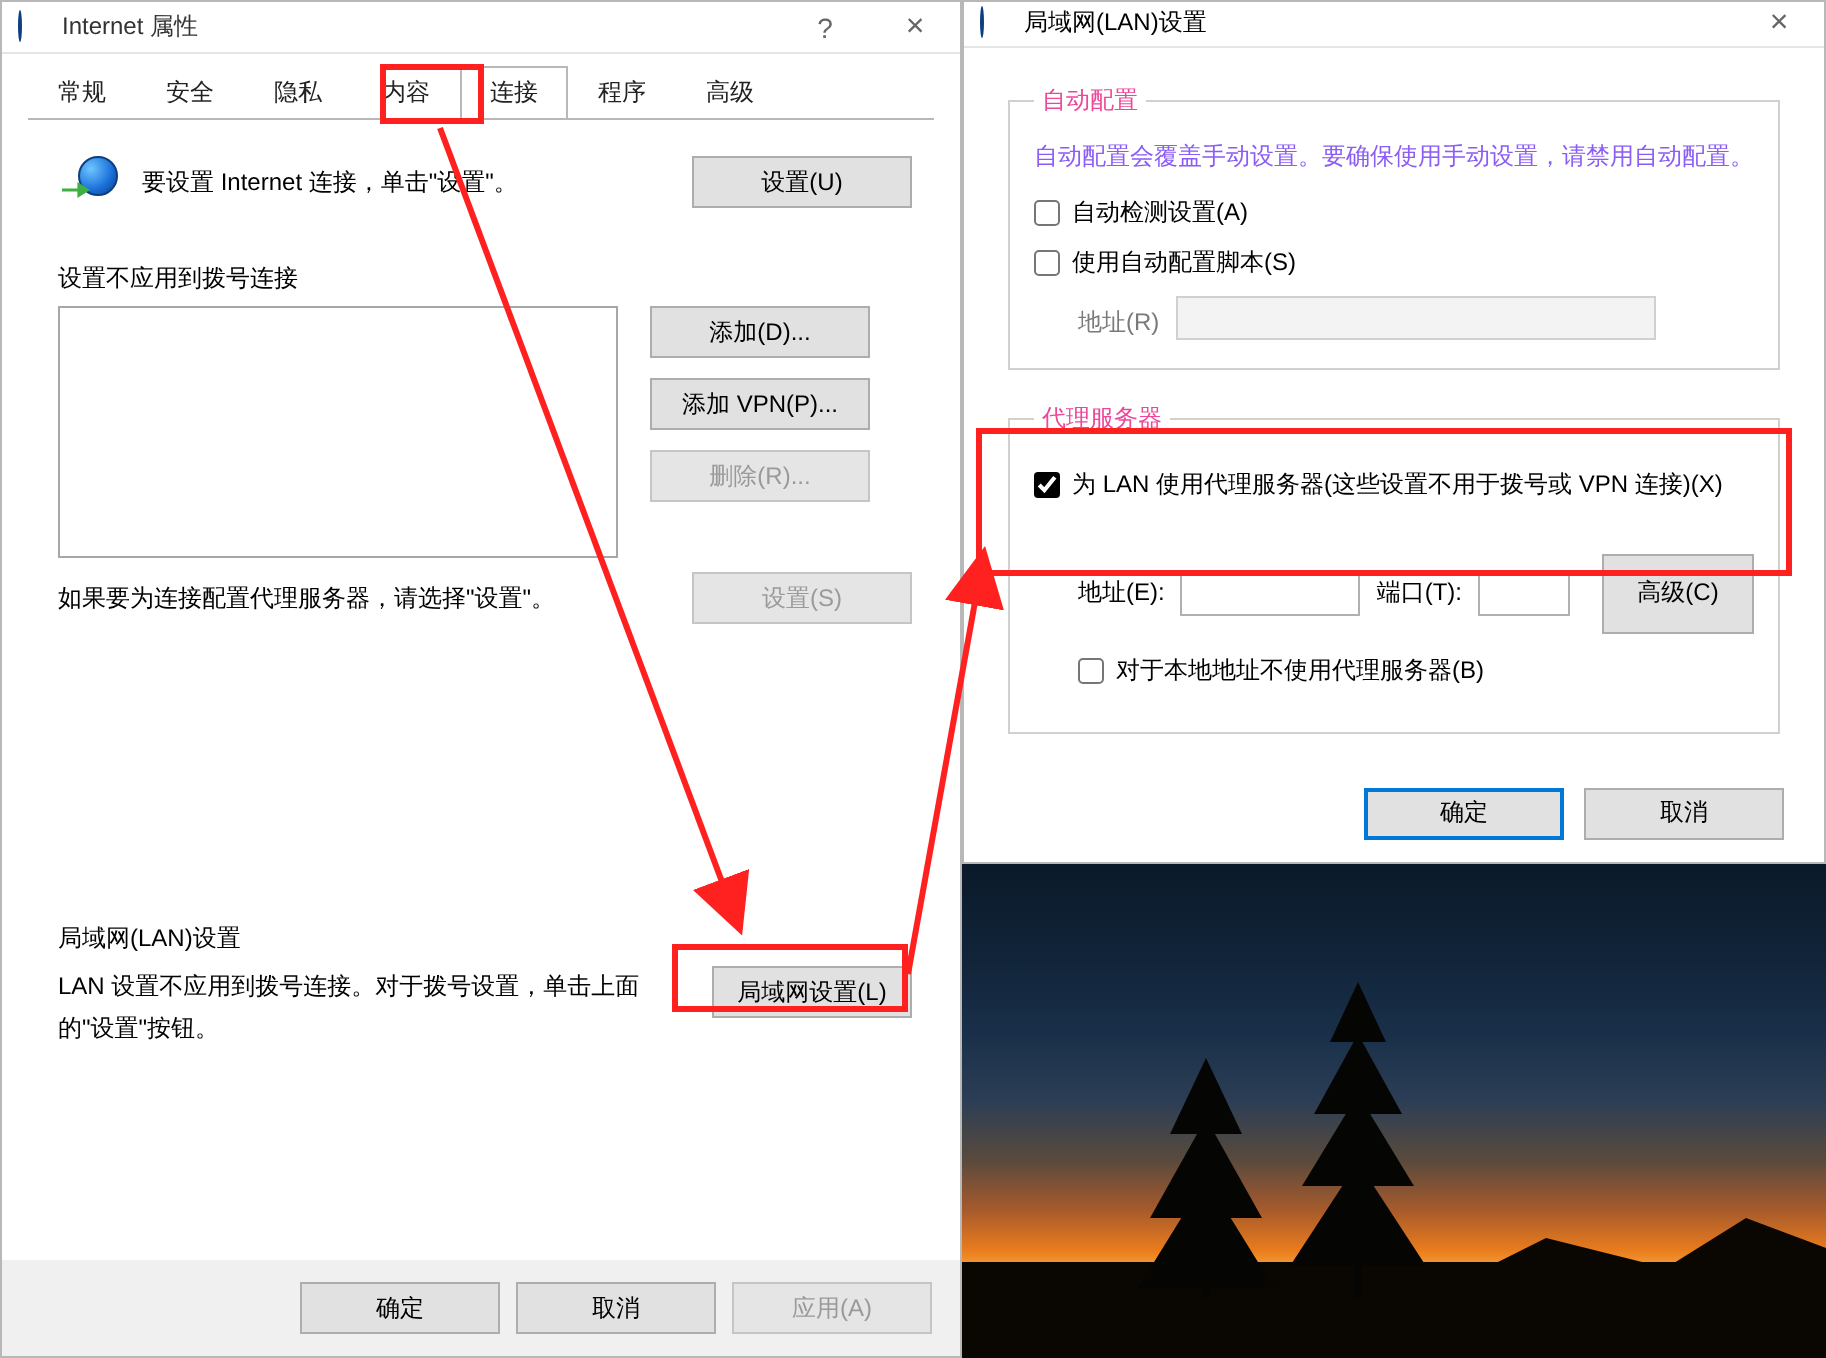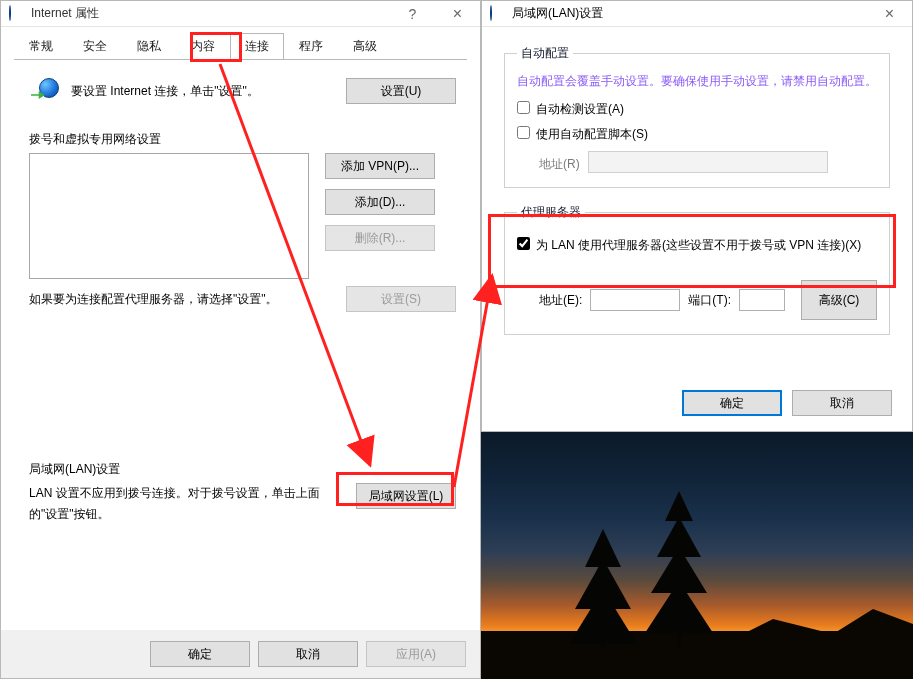--- a/index.html
+++ b/index.html
@@ -232,29 +232,30 @@
       position: relative;
     }
 
     fieldset {
       border: 1px solid #d0d0d0;
       padding: 10px 12px 14px 12px;
       margin: 0 0 16px 0;
     }
     legend {
       padding: 0 4px;
-      color: #0f172a;
+      color: #ec4899;
     }
     .fs-line {
       color: #8b5cf6;
       margin-bottom: 10px;
       line-height: 1.6;
     }
     .cb-row {
       display: flex;
+      align-items: center;
       gap: 6px;
       margin-bottom: 8px;
       color: #000;
     }
     input[type=checkbox] {
       width: 13px; height: 13px;
       accent-color: #000;
       margin: 0;
     }
     .addr-row {
@@ -415,26 +416,26 @@
 
     <div class="setup-row">
       <div class="setup-icon">
         <span class="globe"></span>
         <span class="arrow"></span>
       </div>
       <div class="setup-text">要设置 Internet 连接，单击"设置"。</div>
       <div class="win-btn" style="width:110px">设置(U)</div>
     </div>
 
-    <div class="section-label">拨号和虚拟专用网络设置</div>
+    <div class="section-label">设置不应用到拨号连接</div>
     <div class="dial-area">
       <div class="listbox"></div>
       <div class="dial-btns">
+        <div class="win-btn">添加(D)...</div>
         <div class="win-btn">添加 VPN(P)...</div>
-        <div class="win-btn">添加(D)...</div>
         <div class="win-btn disabled">删除(R)...</div>
       </div>
     </div>
     <div class="hint">如果要为连接配置代理服务器，请选择"设置"。</div>
     <div class="dial-settings-row">
       <div class="win-btn disabled">设置(S)</div>
     </div>
 
     <div class="lan-section">
       <div class="section-label">局域网(LAN)设置</div>
@@ -487,20 +488,24 @@
         <input type="checkbox" checked="" style="">
         <span>为 LAN 使用代理服务器(这些设置不用于拨号或 VPN 连接)(X)</span>
       </label>
       <div class="proxy-inputs">
         <span>地址(E):</span>
         <input class="txtfield" style="">
         <span>端口(T):</span>
         <input class="txtfield port" style="">
         <div class="win-btn">高级(C)</div>
       </div>
+      <label class="cb-row" style="margin-left:22px; margin-top:10px;">
+        <input type="checkbox" style="">
+        <span>对于本地地址不使用代理服务器(B)</span>
+      </label>
     </fieldset>
 
   </div>
 
   <div class="right-footer">
     <div class="win-btn primary">确定</div>
     <div class="win-btn">取消</div>
   </div>
 </div>
 

